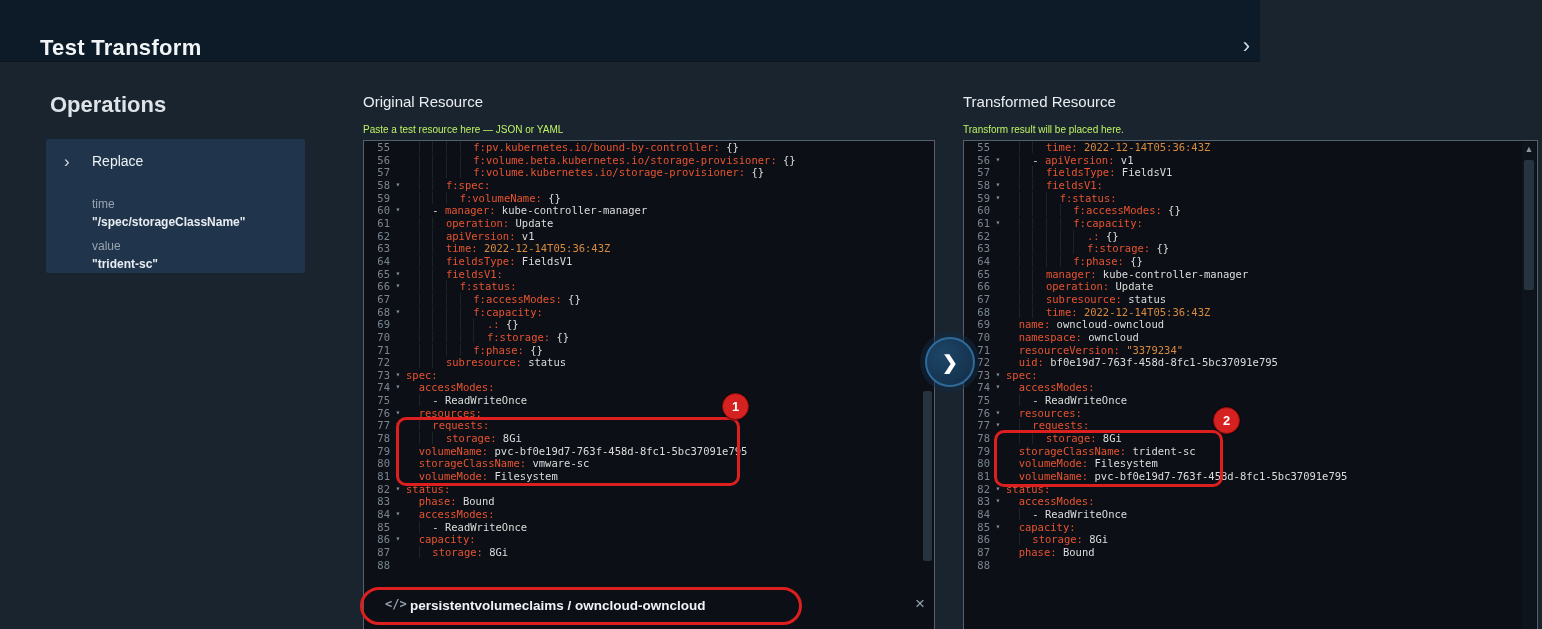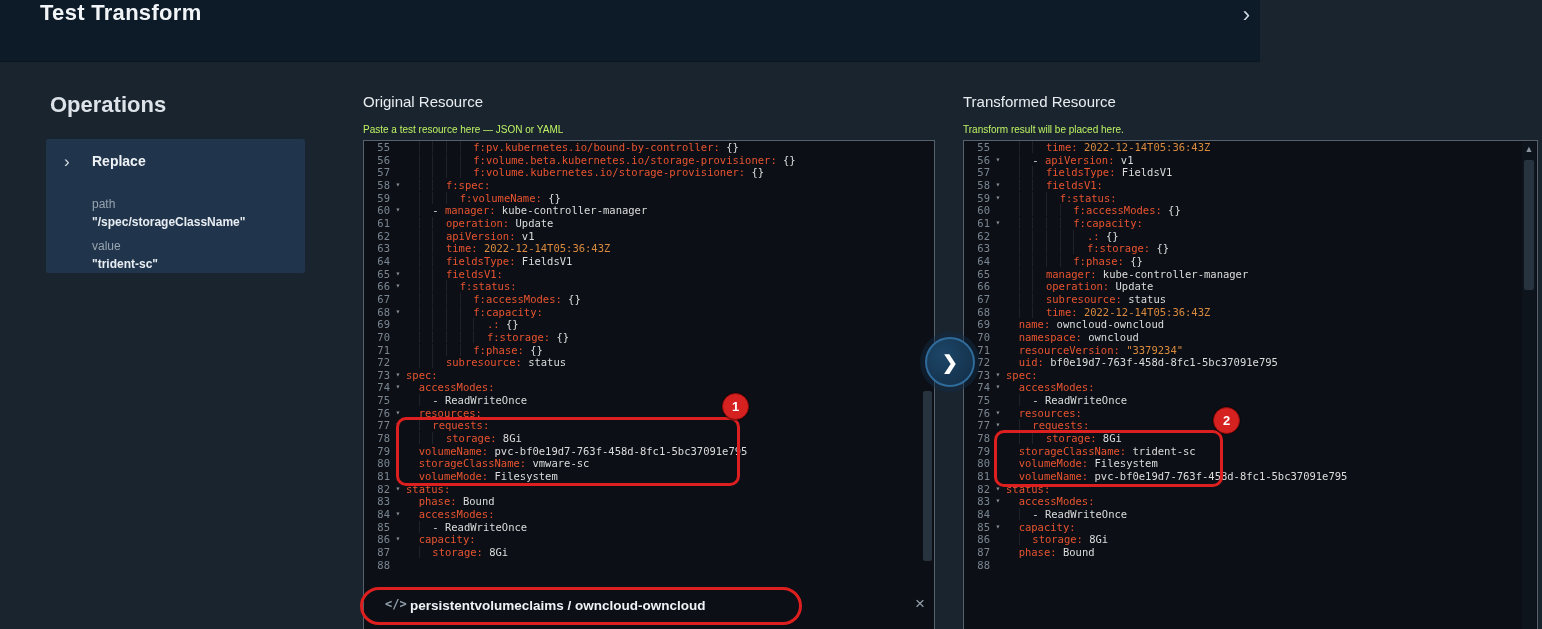--- a/index.html
+++ b/index.html
@@ -1,31 +1,31 @@
 <!DOCTYPE html>
 <html><head>
 <meta charset="utf-8">
 <style>
   *{margin:0;padding:0;box-sizing:border-box}
   html,body{width:1542px;height:629px;overflow:hidden}
   body{position:relative;background:#19242f;font-family:"Liberation Sans",sans-serif}
 
   
   .app-header{position:absolute;left:0;top:0;width:1260px;height:62px;background:#0d1b29;
-    border-bottom:1px solid #0a1520;display:flex;align-items:flex-start;justify-content:space-between;
+    border-bottom:1px solid #0a1520;display:flex;align-items:flex-end;justify-content:space-between;
     padding:0 6px 0 40px;z-index:5}
   .app-title{color:#f2f5f7;font-size:22px;font-weight:bold;letter-spacing:.3px}
   .hdr-chev{color:#cfd8df;font-size:22px;line-height:1;cursor:pointer;padding:4px}
 
   
   .ops-title{position:absolute;left:50px;top:92px;font-size:22px;font-weight:bold;color:#dde3e8}
   .op-card{position:absolute;left:46px;top:139px;width:259px;height:134px;background:#20344c;
     border-radius:2px;cursor:pointer}
   .op-chev{position:absolute;left:18px;top:13px;color:#d6dde3;font-size:17px}
-  .op-name{position:absolute;left:46px;top:14px;color:#eef2f5;font-size:14px;font-weight:bold}
+  .op-name{position:absolute;left:46px;top:14px;color:#eef2f5;font-size:14px;font-weight:normal}
   .op-lbl{position:absolute;left:46px;font-size:12px;color:#98a4b0}
   .op-val{position:absolute;left:46px;font-size:12px;font-weight:bold;color:#e8edf1}
 
   
   .col-title{position:absolute;top:93px;font-size:15px;font-weight:normal;color:#e9edf0}
   .col-sub{position:absolute;top:124px;font-size:10px;color:#bef264}
 
   
   .editor{position:absolute;top:140px;height:536px;background:#0c1016;border:1px solid #55616d;overflow:hidden}
   .cl{display:flex;height:12.67px;line-height:12.67px;font-family:"DejaVu Sans Mono",monospace;
@@ -71,21 +71,21 @@
 
 <div class="app-header">
   <div class="app-title">Test Transform</div>
   <div class="hdr-chev">›</div>
 </div>
 
 <div class="ops-title">Operations</div>
 <div class="op-card">
   <span class="op-chev">›</span>
   <span class="op-name">Replace</span>
-  <span class="op-lbl" style="top:58px">path</span>
+  <span class="op-lbl" style="top:58px">time</span>
   <span class="op-val" style="top:76px">"/spec/storageClassName"</span>
   <span class="op-lbl" style="top:100px">value</span>
   <span class="op-val" style="top:118px">"trident-sc"</span>
 </div>
 
 <div class="col-title" style="left:363px">Original Resource</div>
 <div class="col-sub" style="left:363px">Paste a test resource here — JSON or YAML</div>
 <div class="editor" style="left:363px;width:572px">
   <div>
       <div class="cl"><span class="ln">55</span><span class="fd"></span><span class="code"><span class="ig">  </span><span class="ig">  </span><span class="ig">  </span><span class="ig">  </span><span class="ig">  </span><span class="kk">f:pv.kubernetes.io/bound-by-controller:</span><span class="pv"> {}</span></span></div>

